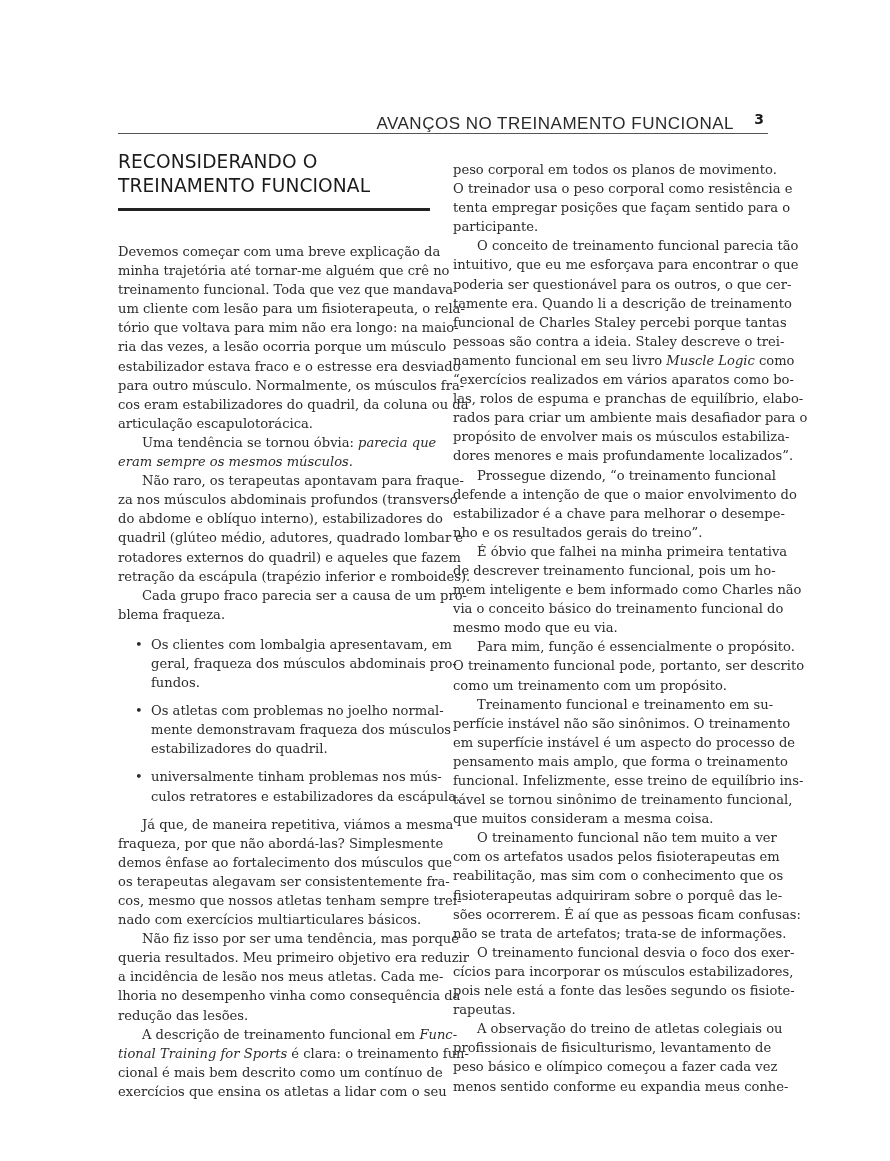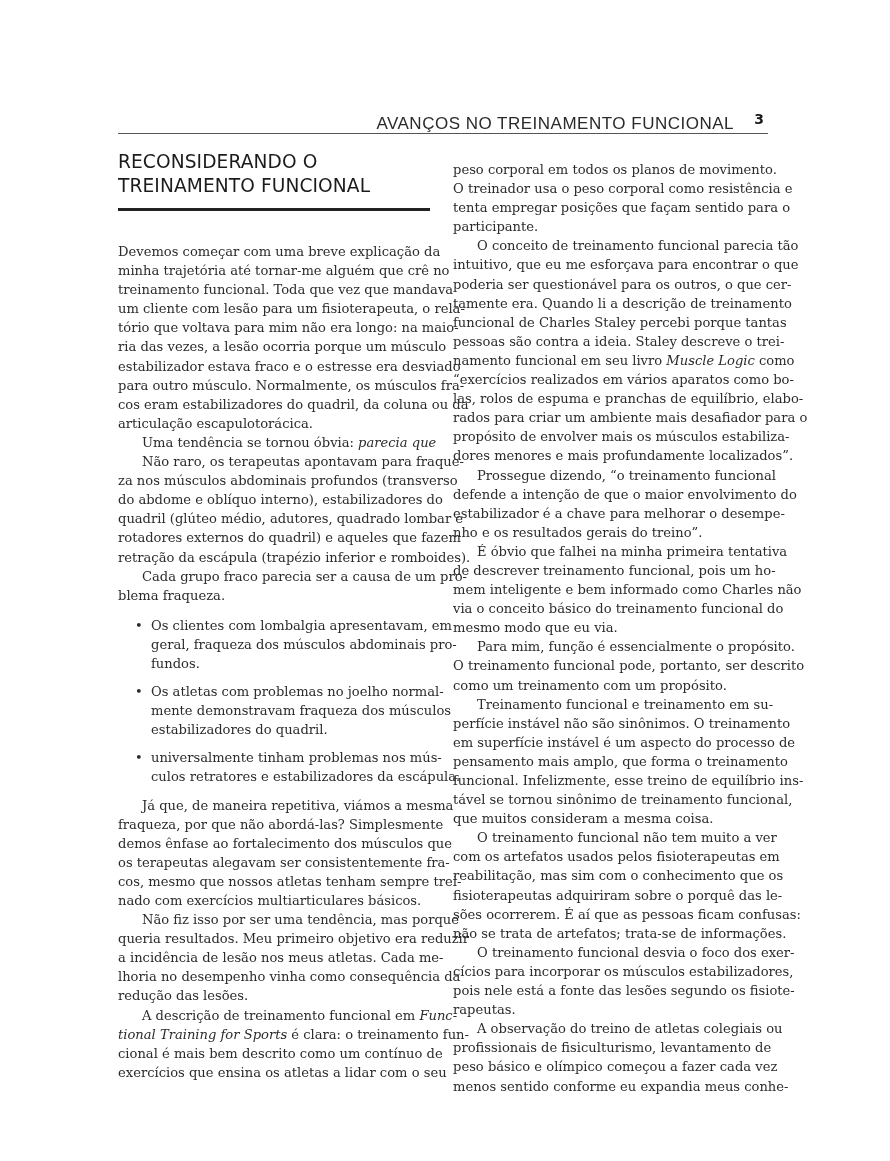--- a/index.html
+++ b/index.html
@@ -47,20 +47,21 @@
     <span class="line">tório que voltava para mim não era longo: na maio-</span>
     <span class="line">ria das vezes, a lesão ocorria porque um músculo</span>
     <span class="line">estabilizador estava fraco e o estresse era desviado</span>
     <span class="line">para outro músculo. Normalmente, os músculos fra-</span>
     <span class="line">cos eram estabilizadores do quadril, da coluna ou da</span>
     <span class="line last">articulação escapulotorácica.</span>
   </p>
 
   <p class="para">
     <span class="line indent"><span>Uma tendência se tornou óbvia: </span><i>parecia que</i></span>
+    <span class="line last"><i>eram sempre os mesmos músculos</i><span>.</span></span>
   </p>
 
   <p class="para">
     <span class="line indent">Não raro, os terapeutas apontavam para fraque-</span>
     <span class="line">za nos músculos abdominais profundos (transverso</span>
     <span class="line">do abdome e oblíquo interno), estabilizadores do</span>
     <span class="line">quadril (glúteo médio, adutores, quadrado lombar e</span>
     <span class="line">rotadores externos do quadril) e aqueles que fazem</span>
     <span class="line last">retração da escápula (trapézio inferior e romboides).</span>
   </p>

